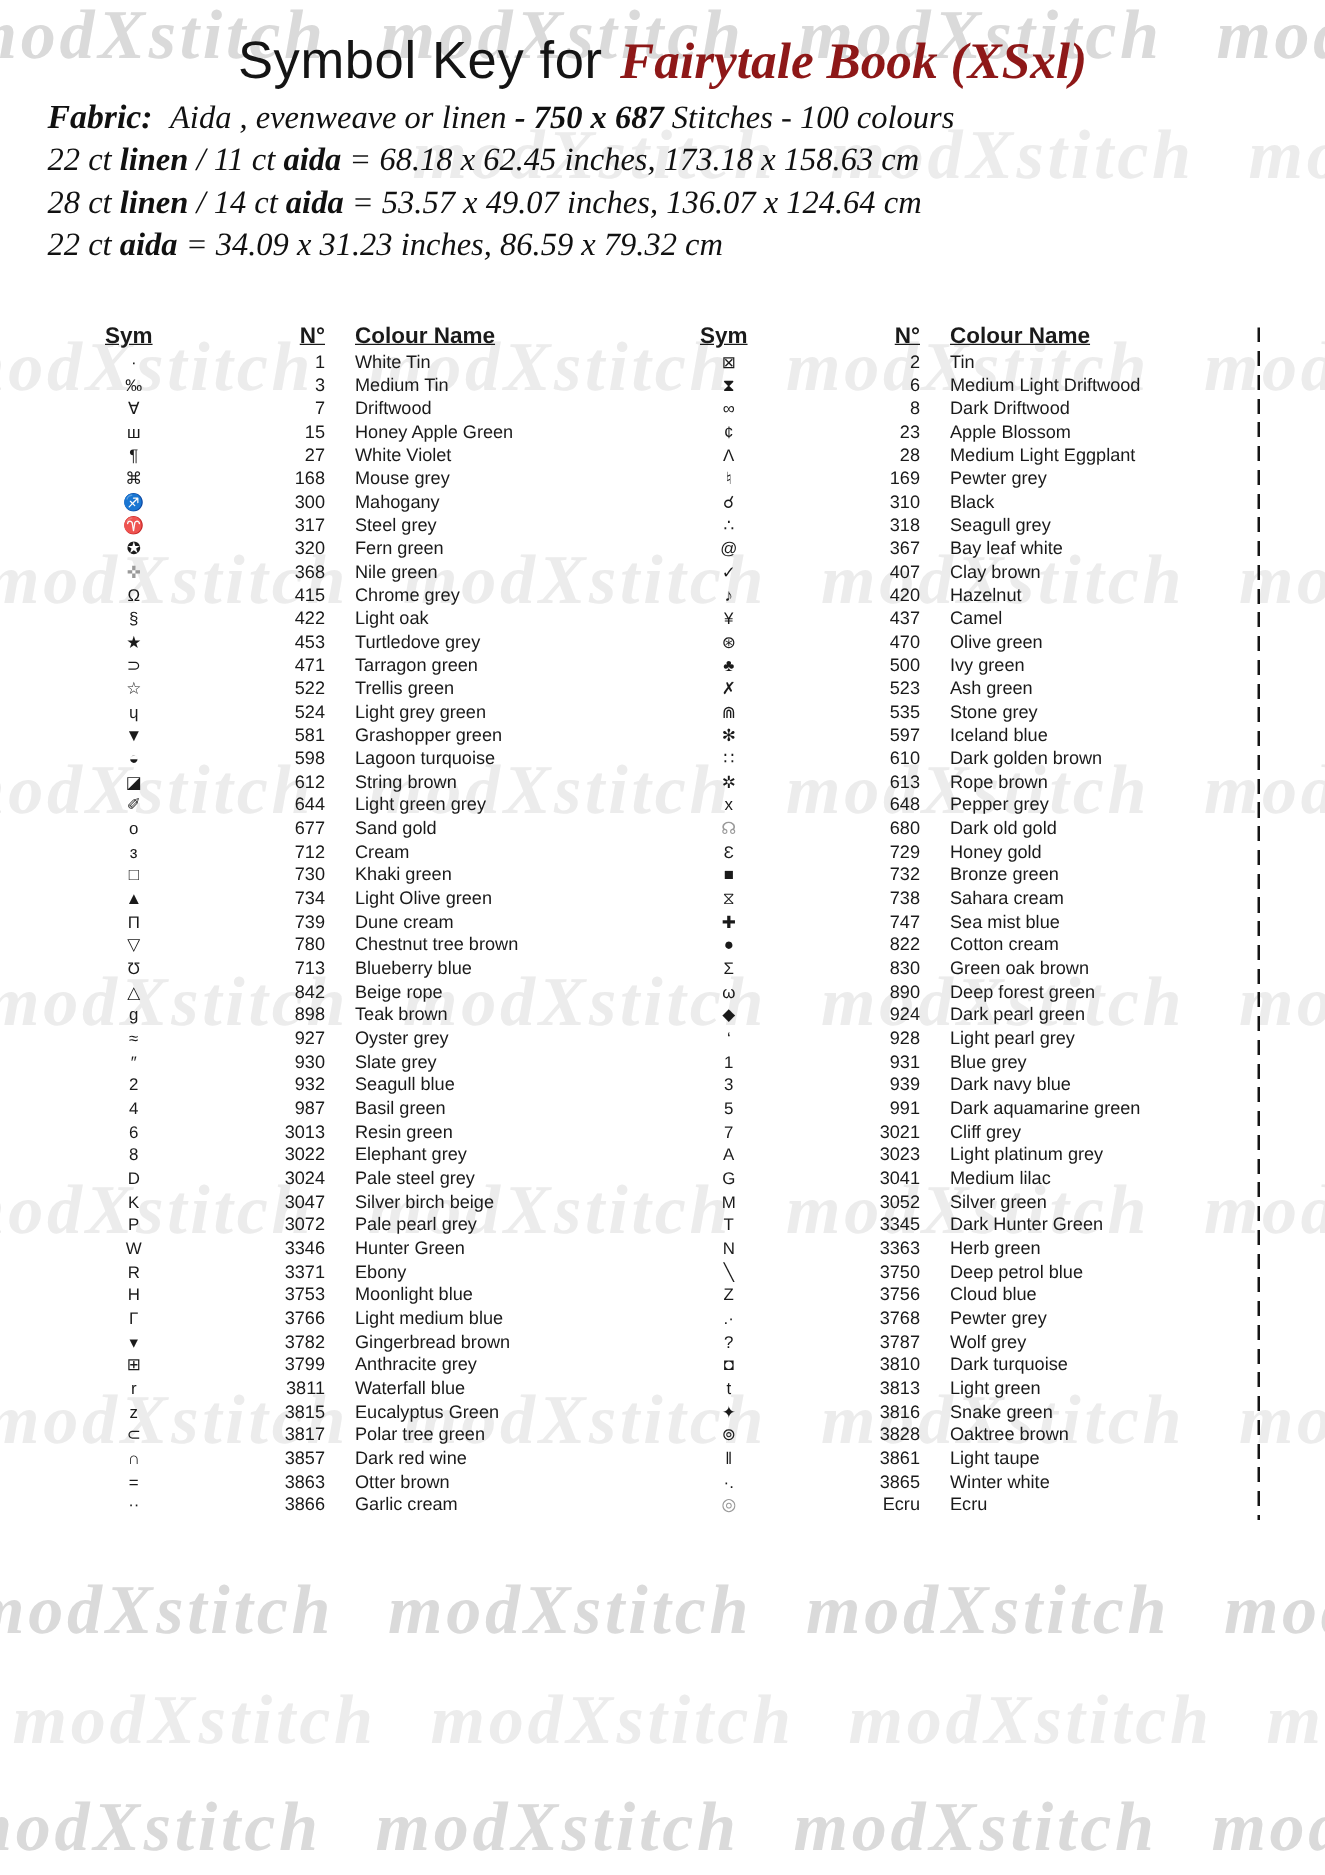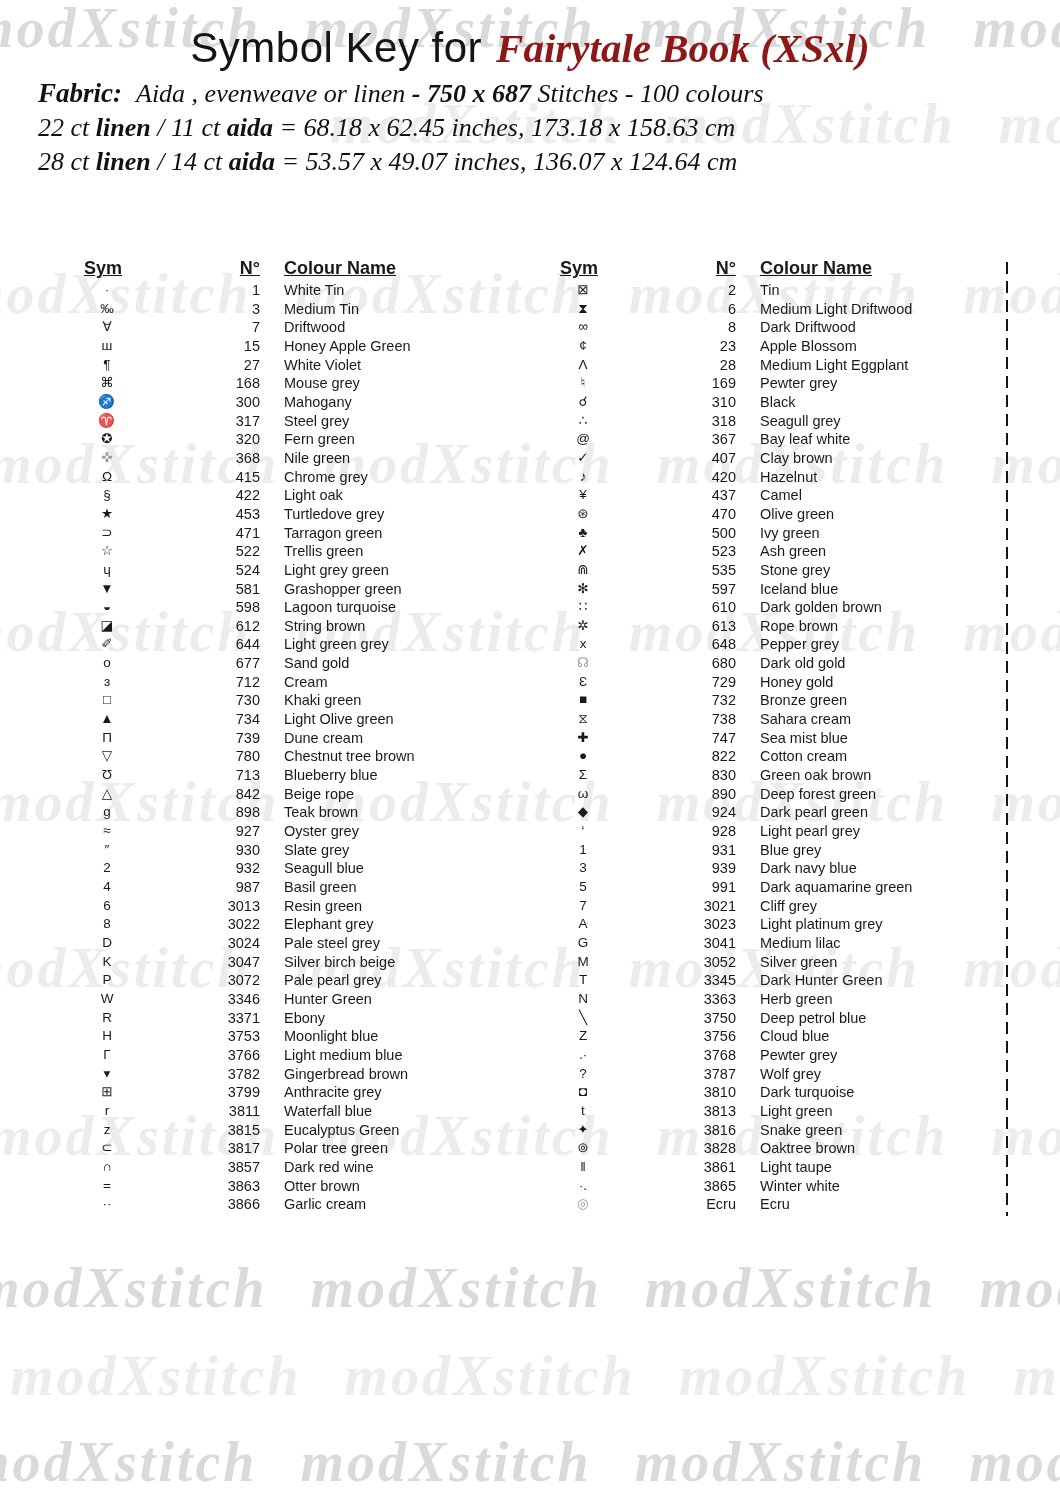--- a/index.html
+++ b/index.html
@@ -61,20 +61,21 @@
     <span class="title-main">Symbol Key for</span><span class="title-red" style="color: rgb(142, 24, 24);">Fairytale Book (XSxl)</span>
   </div>
 
   <div class="fabric-block">
     <div class="fabric-line">
       <span class="fabric-label">Fabric:</span><span>Aida , evenweave or  linen </span><b>- 750 x 687</b><span> Stitches - 100 colours</span>
     </div>
     <div>
         <div class="fabric-line"><span>22 ct </span><b>linen</b><span> / 11 ct </span><b>aida</b><span> = 68.18 x 62.45 inches, 173.18 x 158.63 cm</span></div>
         <div class="fabric-line"><span>28 ct </span><b>linen</b><span> / 14 ct </span><b>aida</b><span> = 53.57 x 49.07 inches, 136.07 x 124.64 cm</span></div>
+        <div class="fabric-line"><span>22 ct </span><b>aida</b><span> = 34.09 x 31.23 inches, 86.59 x 79.32 cm</span></div>
       </div>
   </div>
 
   <div class="key-table">
     <div class="colgroup col-left">
       <div class="thead">
         <span class="th th-sym">Sym</span>
         <span class="th-num"><span class="th inner">N°</span></span>
         <span class="th th-name">Colour Name</span>
       </div>

